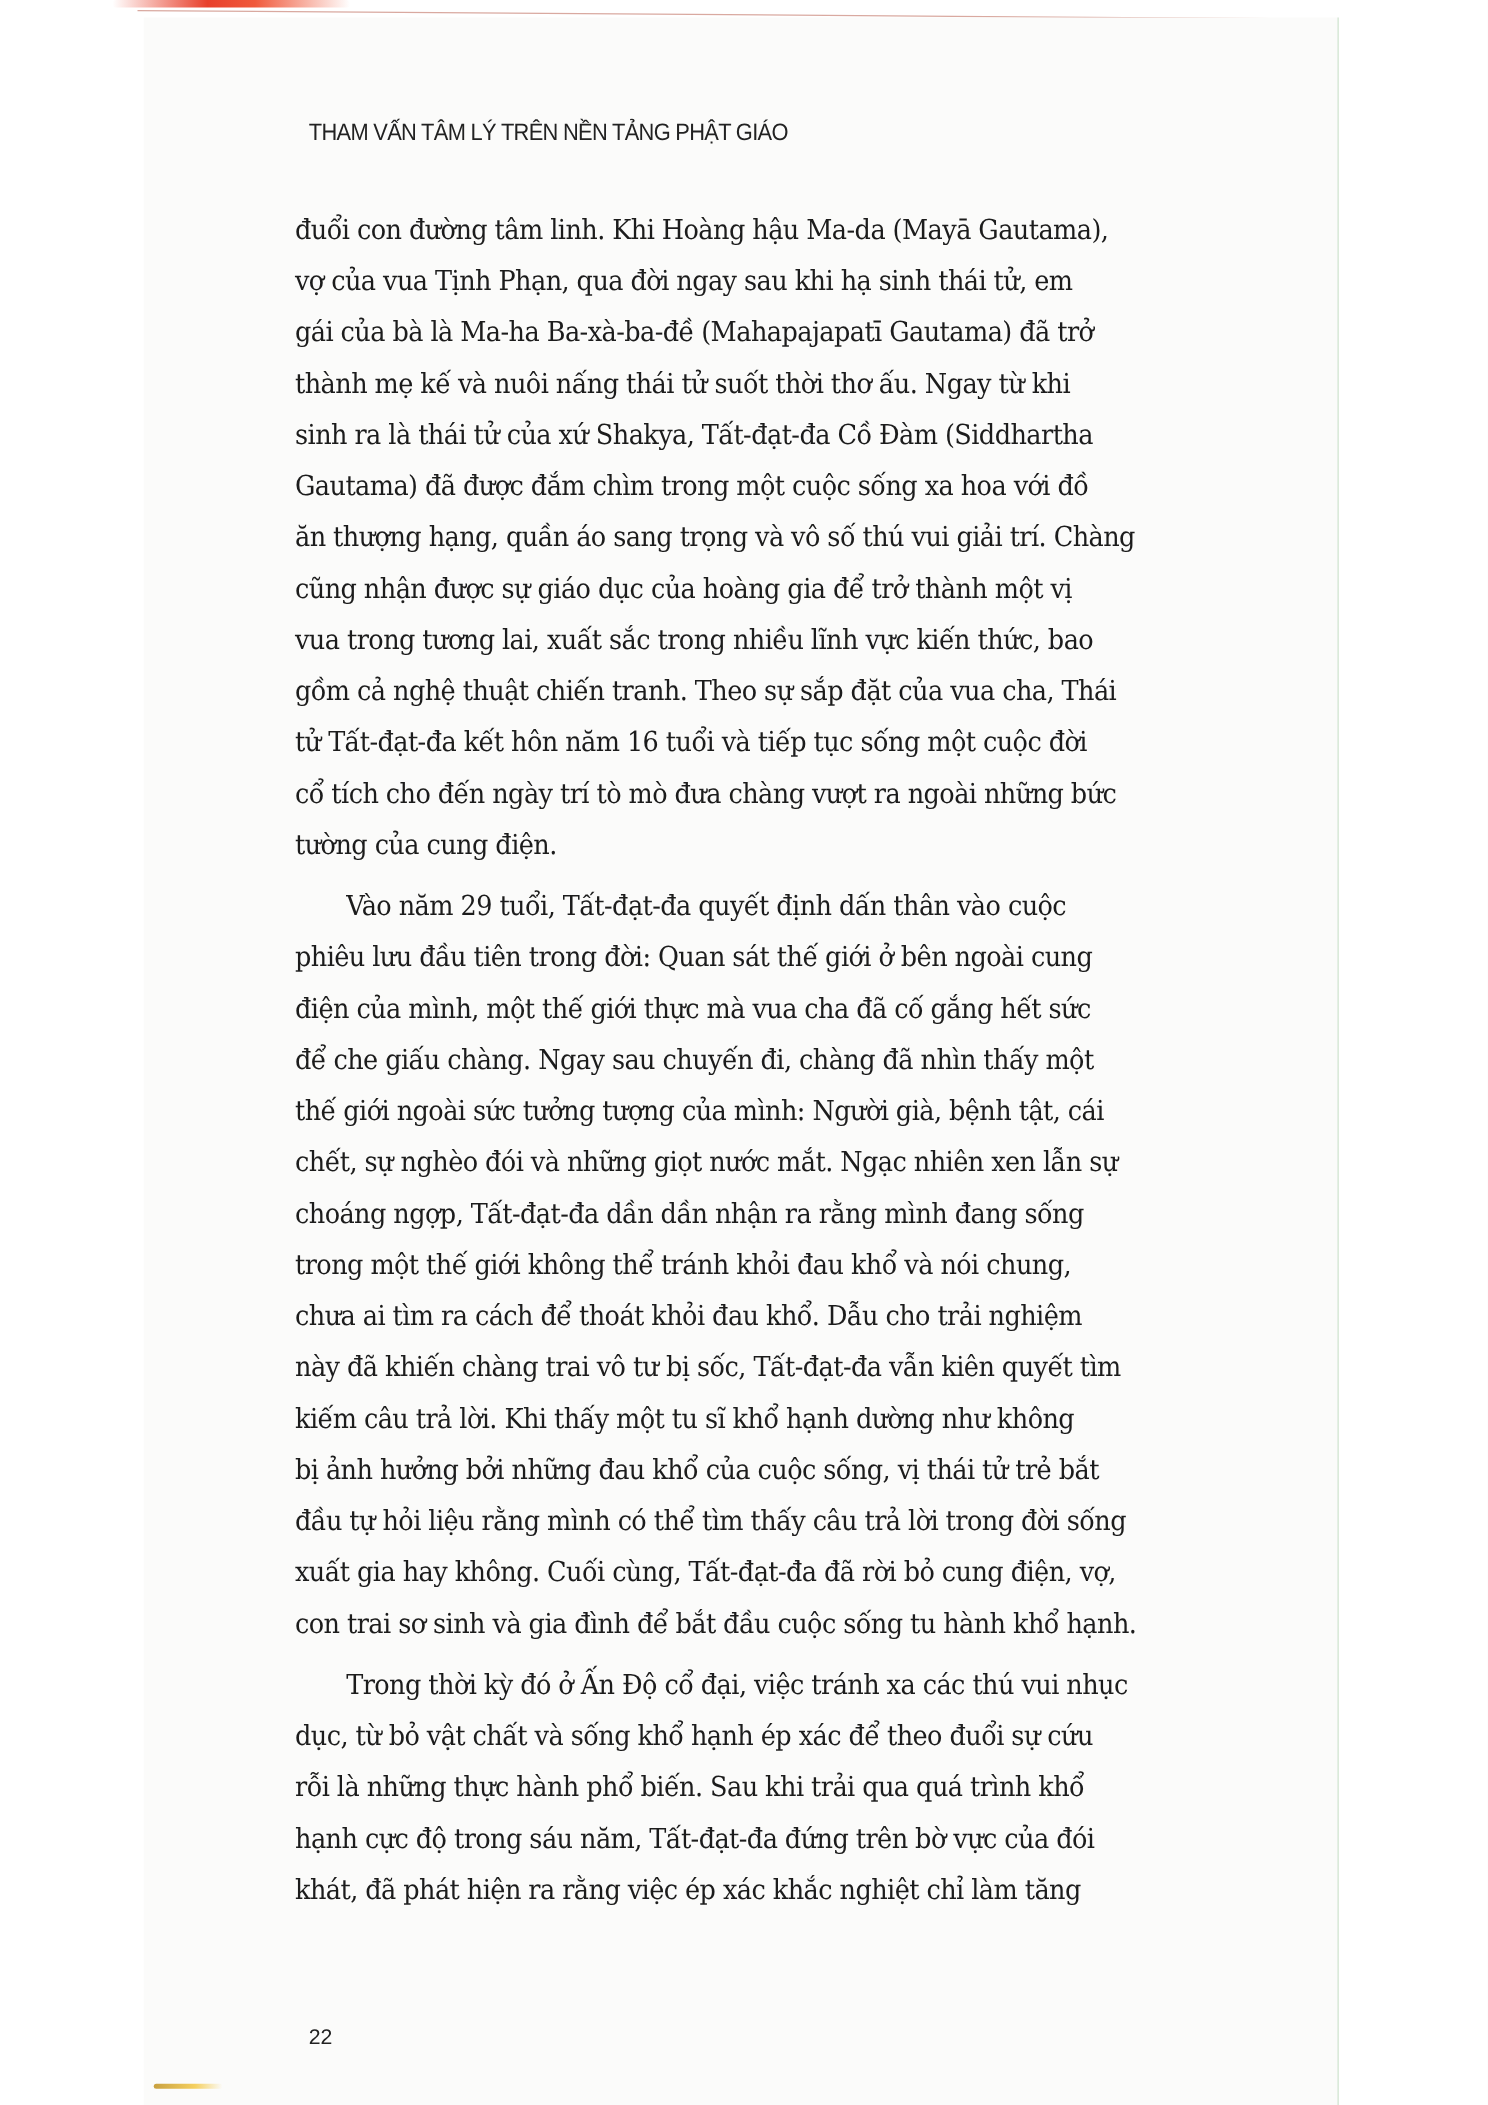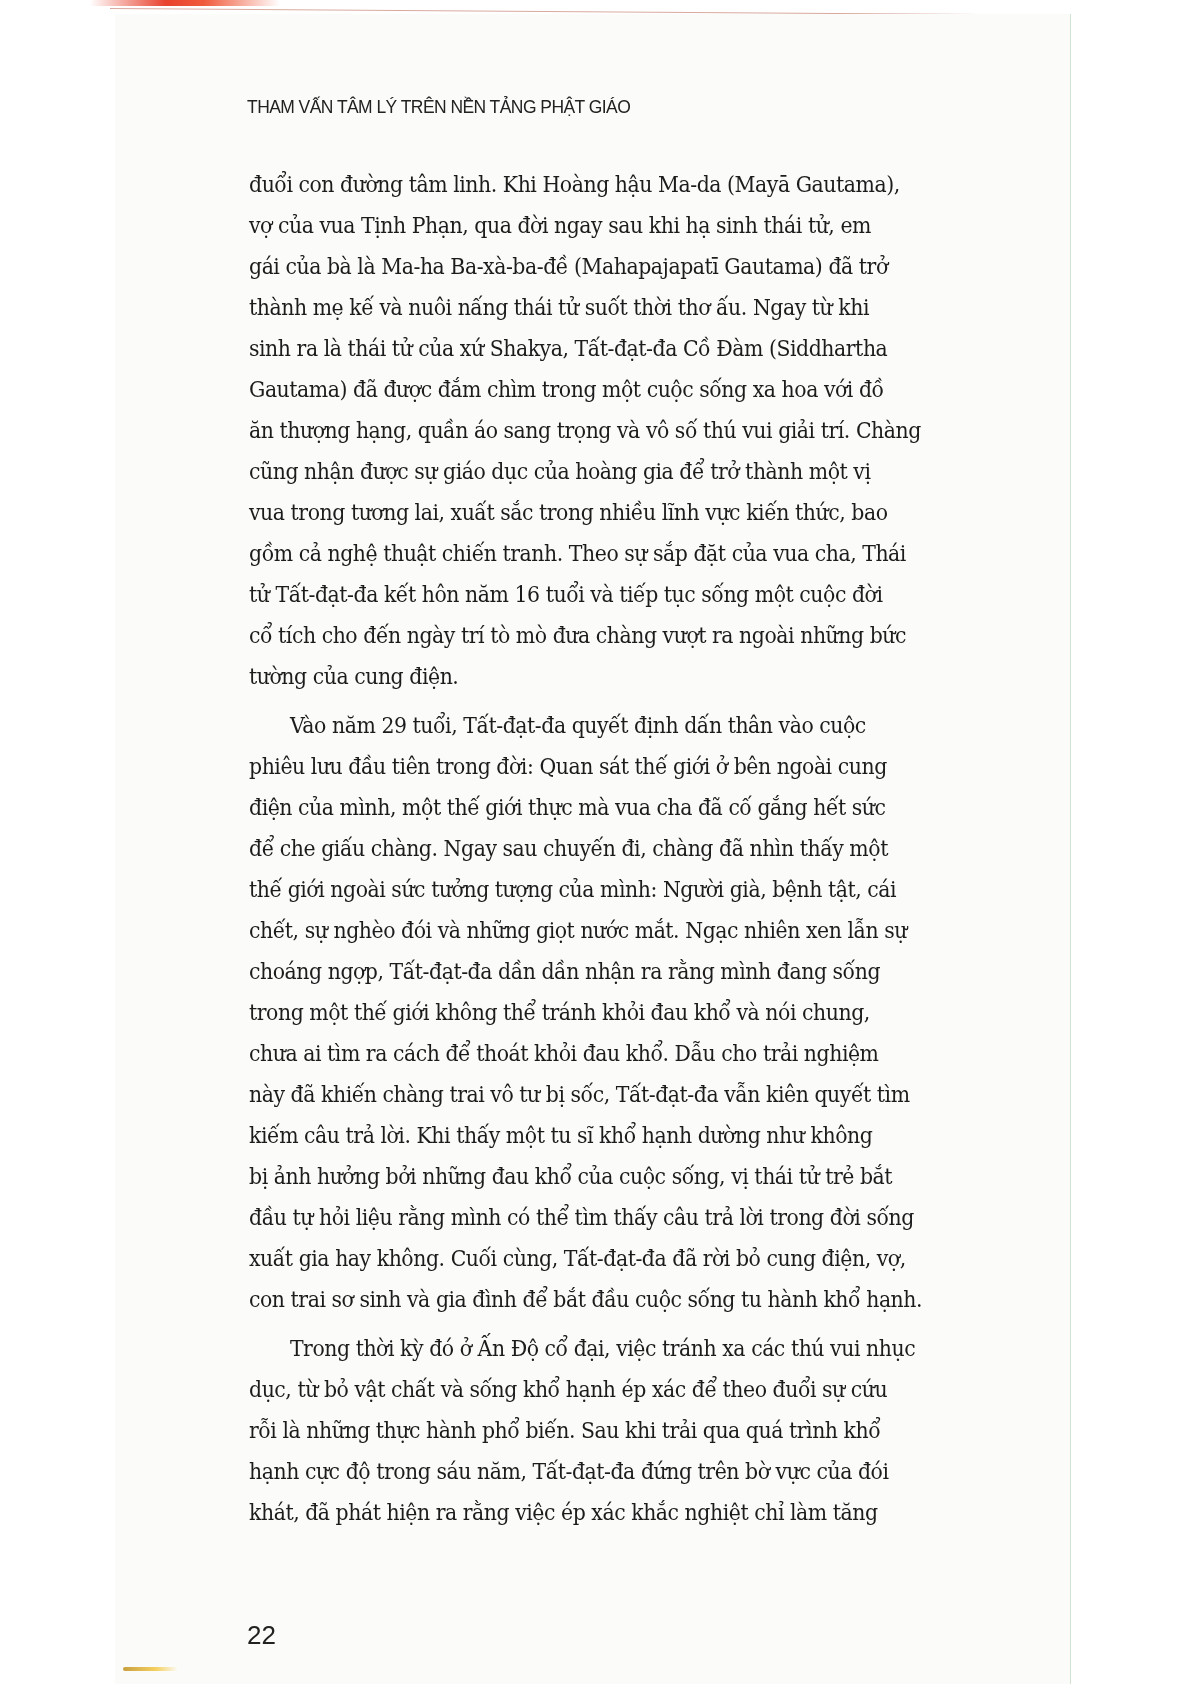--- a/index.html
+++ b/index.html
@@ -36,41 +36,41 @@
     left: 247px; top: 96px;
     font-family: "Liberation Sans", sans-serif;
     font-size: 19px;
     letter-spacing: -0.6px;
     color: #222;
     transform: scaleX(0.92);
     transform-origin: left;
   }
   .body-text {
     position: absolute;
-    left: 249px; top: 164px;
+    left: 236px; top: 164px;
     width: 776px;
   }
   .line-t {
     font-family: "DejaVu Serif", serif;
     font-size: 22px;
     line-height: 41px;
     height: 41px;
     color: #1c1c1c;
     white-space: nowrap;
     letter-spacing: -0.5px;
     transform: scaleX(0.93);
     transform-origin: left;
   }
   .indent { padding-left: 44px; }
   .para-gap { height: 8px; }
   .page-number {
     position: absolute;
     left: 247px; top: 1620px;
     font-family: "Liberation Sans", sans-serif;
-    font-size: 26px;
+    font-size: 17px;
     color: #222;
   }
   .bottom-mark {
     position: absolute; left: 123px; top: 1667px; width: 55px; height: 4px;
     background: linear-gradient(90deg, #c8a040, #f5d060 60%, rgba(245,208,96,0));
     border-radius: 2px;
   }
 </style>
 </head>
 <body>

